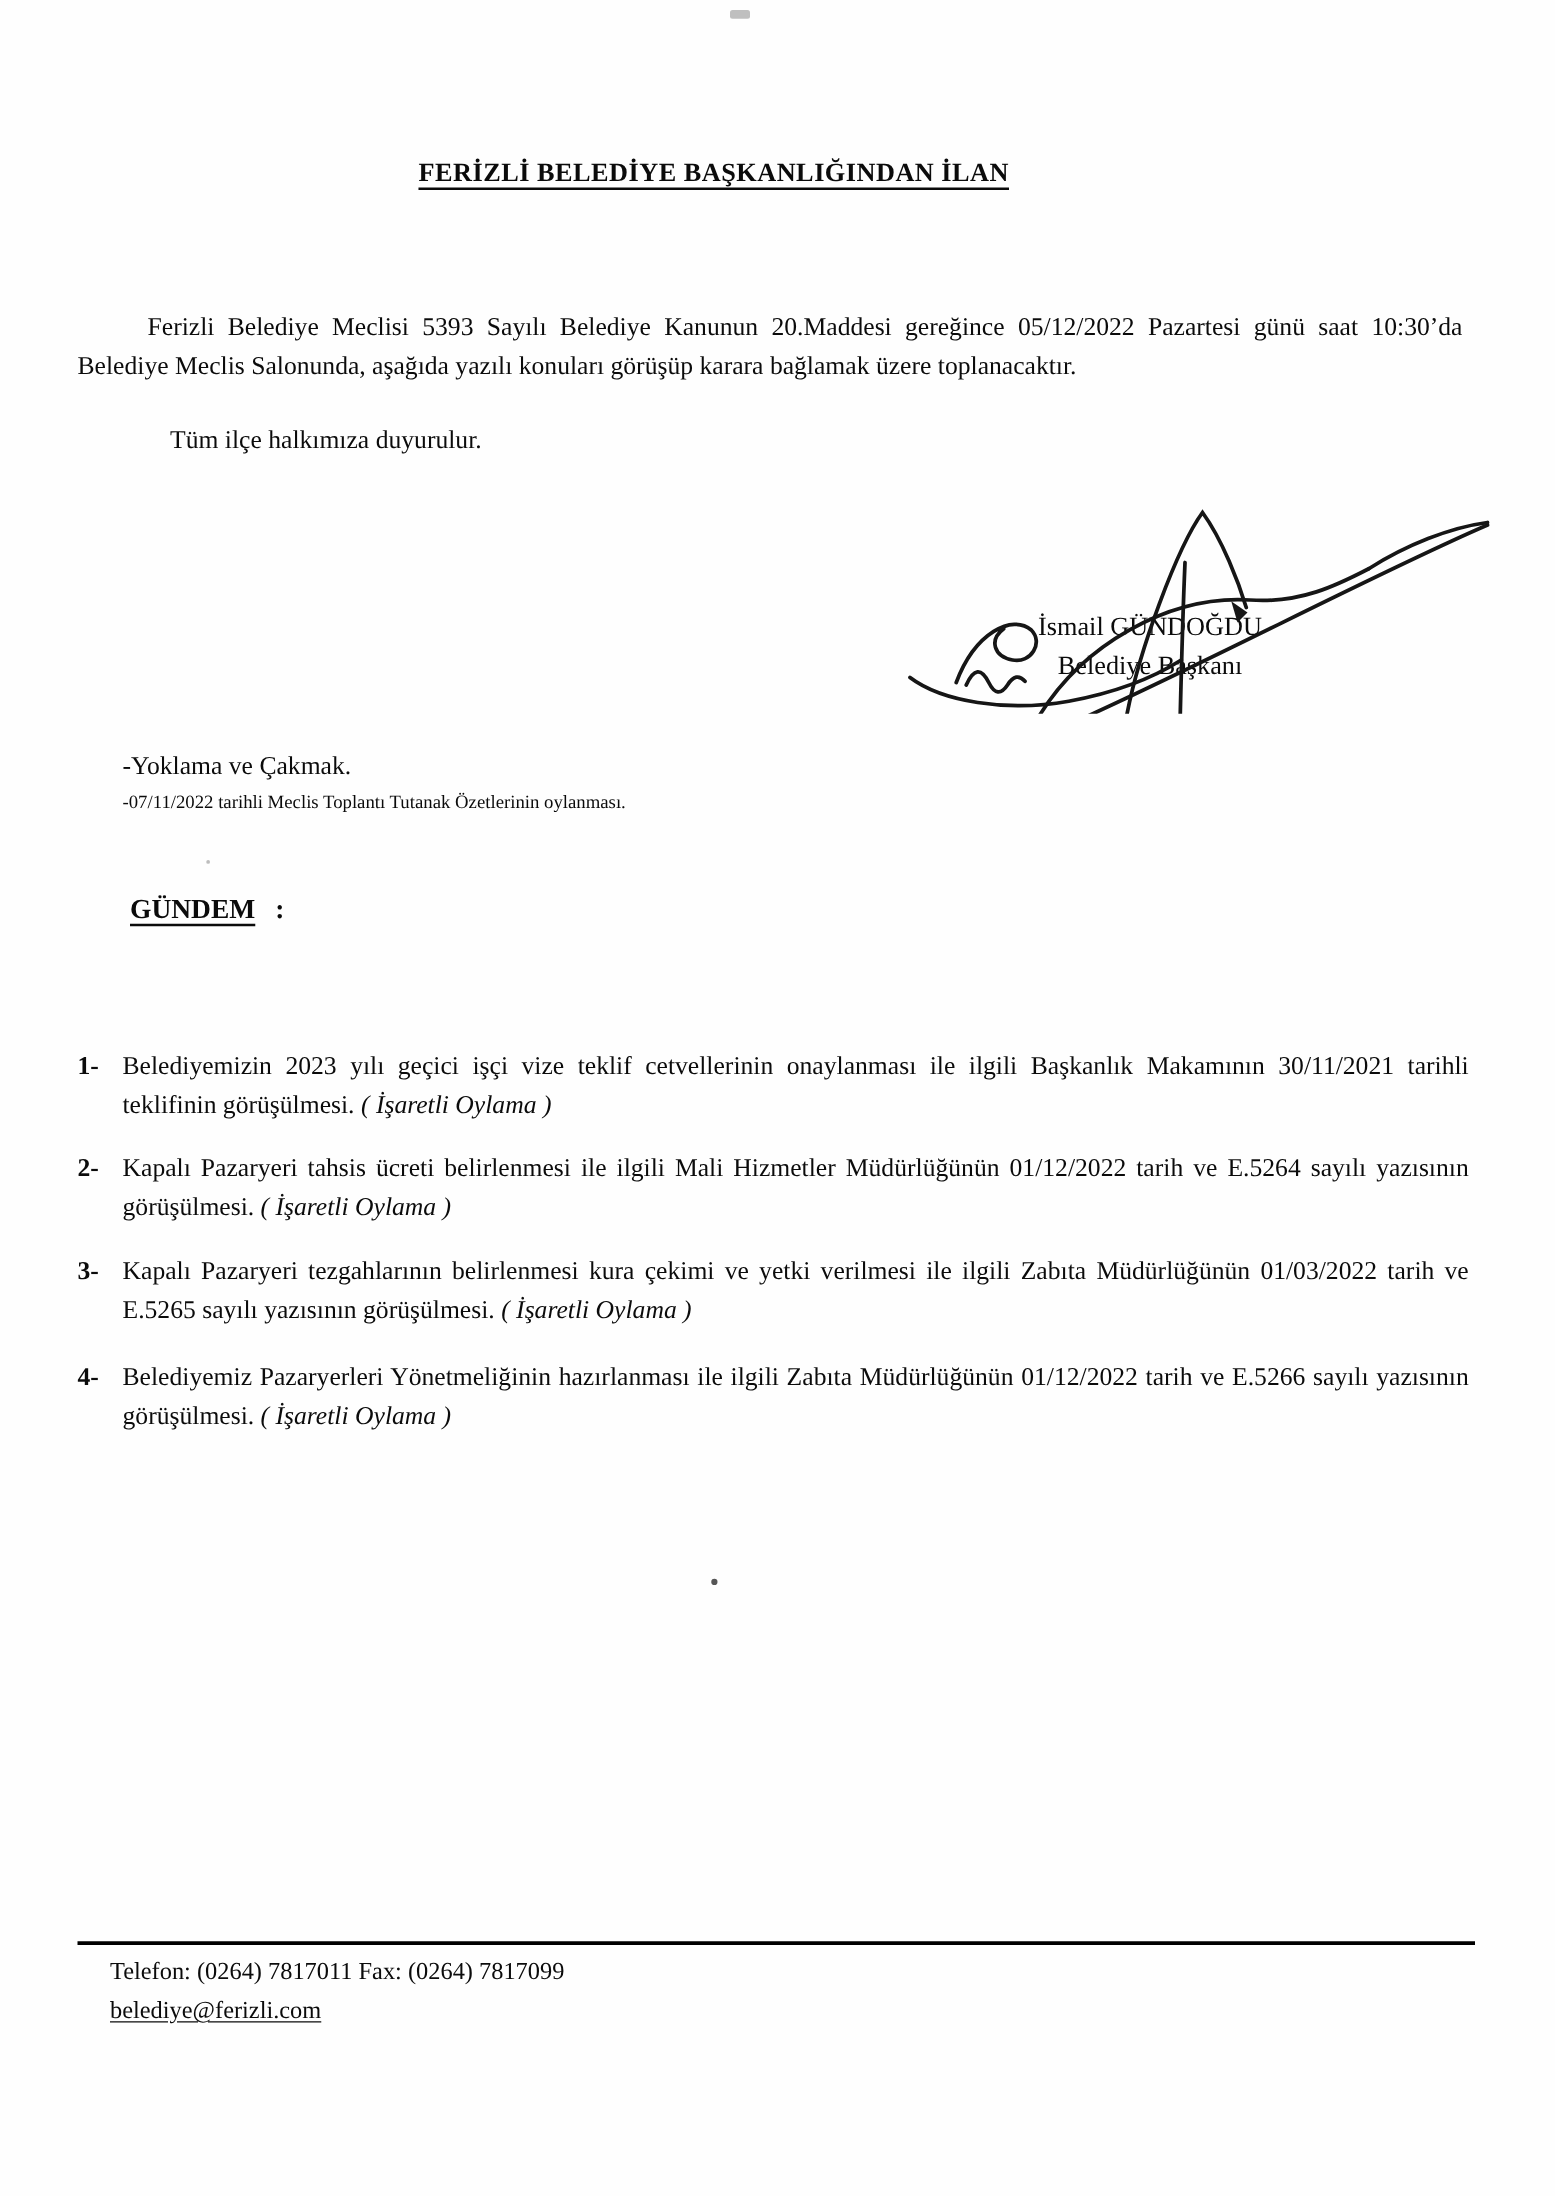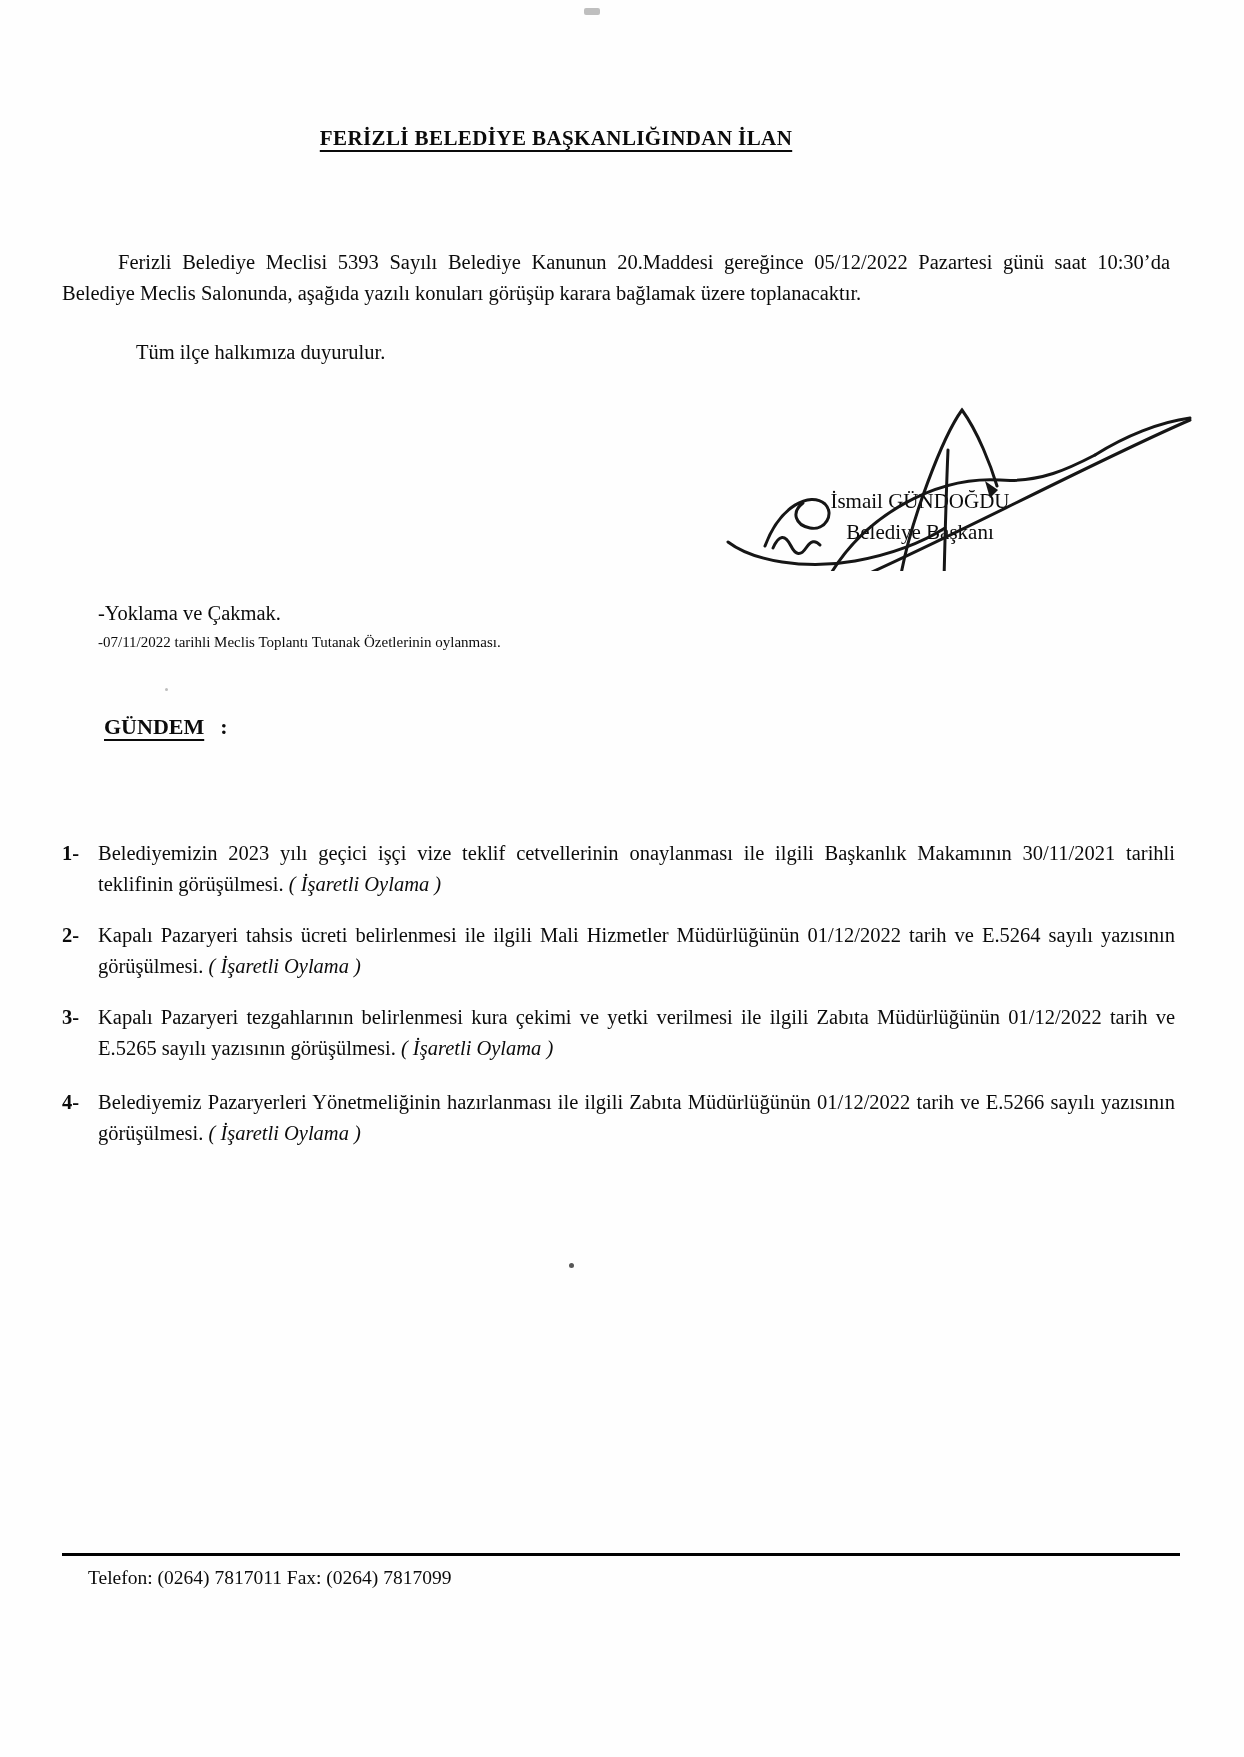--- a/index.html
+++ b/index.html
@@ -7,21 +7,21 @@
     position:relative;
     width:1244px;height:1757px;
     margin:0 auto;
     background:#fefefe;
     font-family:"Liberation Serif", serif;
     color:#0b0b0b;
     overflow:hidden;
   }
   
   .doc-title{
-    position:absolute;top:126px;left:1px;width:1110px;
+    position:absolute;top:126px;left:16px;width:1110px;
     text-align:center;font-size:21px;font-weight:bold;letter-spacing:.4px;
   }
   .doc-title span{
     text-decoration:underline;
     text-decoration-thickness:2px;
     text-underline-offset:5px;
   }
   
   .intro{
     position:absolute;top:226px;left:62px;width:1108px;
@@ -112,28 +112,29 @@
     <span class="body"><span>Belediyemizin 2023 yılı geçici işçi vize teklif cetvellerinin onaylanması ile ilgili Başkanlık Makamının 30/11/2021 tarihli teklifinin görüşülmesi.</span> <span class="vote">( İşaretli Oylama )</span></span>
   </div>
 
   <div class="item item2">
     <span class="num">2-</span>
     <span class="body"><span>Kapalı Pazaryeri tahsis ücreti belirlenmesi ile ilgili Mali Hizmetler Müdürlüğünün 01/12/2022 tarih ve E.5264 sayılı yazısının görüşülmesi.</span> <span class="vote">( İşaretli Oylama )</span></span>
   </div>
 
   <div class="item item3">
     <span class="num">3-</span>
-    <span class="body"><span>Kapalı Pazaryeri tezgahlarının belirlenmesi kura çekimi ve yetki verilmesi ile ilgili Zabıta Müdürlüğünün 01/12/2022 tarih ve E.5265 sayılı yazısının görüşülmesi.</span> <span class="vote">( İşaretli Oylama )</span></span>
+    <span class="body"><span>Kapalı Pazaryeri tezgahlarının belirlenmesi kura çekimi ve yetki verilmesi ile ilgili Zabıta Müdürlüğünün 01/03/2022 tarih ve E.5265 sayılı yazısının görüşülmesi.</span> <span class="vote">( İşaretli Oylama )</span></span>
   </div>
 
   <div class="item item4">
     <span class="num">4-</span>
     <span class="body"><span>Belediyemiz Pazaryerleri Yönetmeliğinin hazırlanması ile ilgili Zabıta Müdürlüğünün 01/12/2022 tarih ve E.5266 sayılı yazısının görüşülmesi.</span> <span class="vote">( İşaretli Oylama )</span></span>
   </div>
 
   <div class="footer-rule"></div>
 
   <div class="footer-left">
     <div>Telefon: (0264) 7817011  Fax: (0264) 7817099</div>
+    <div class="email">belediye@ferizli.com</div>
   </div>
 
 
 </div>
 
 </body></html>

